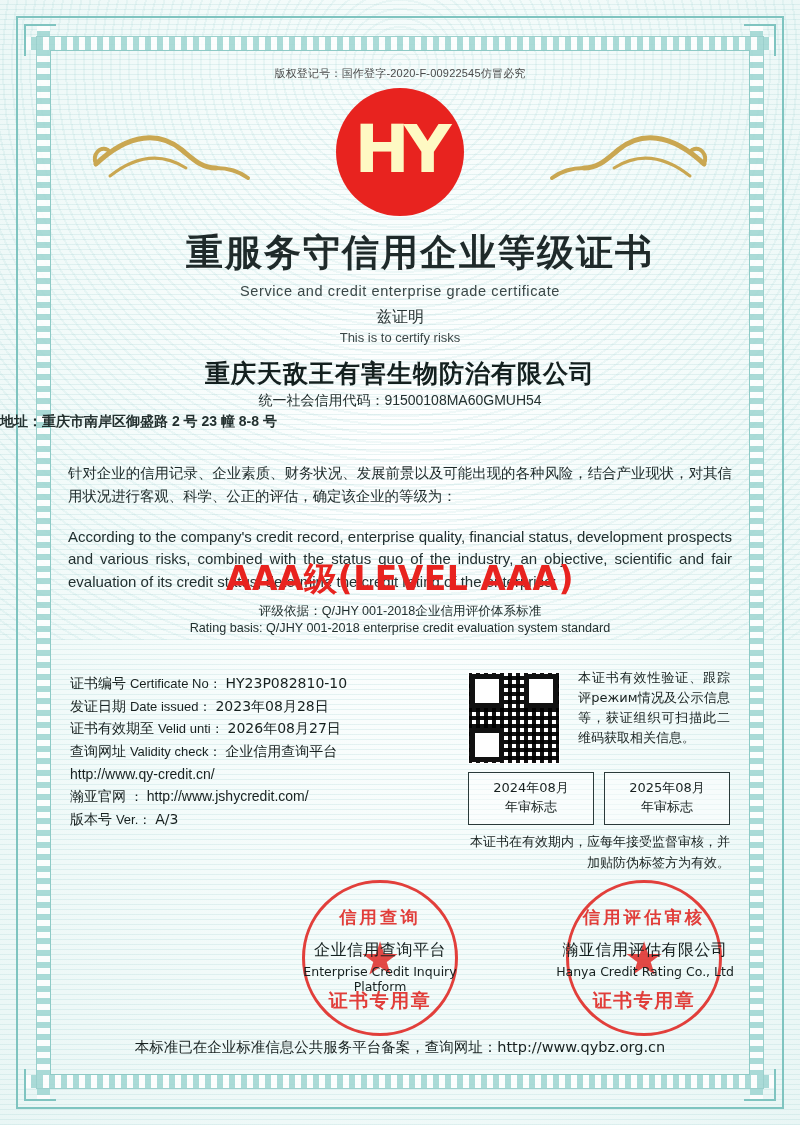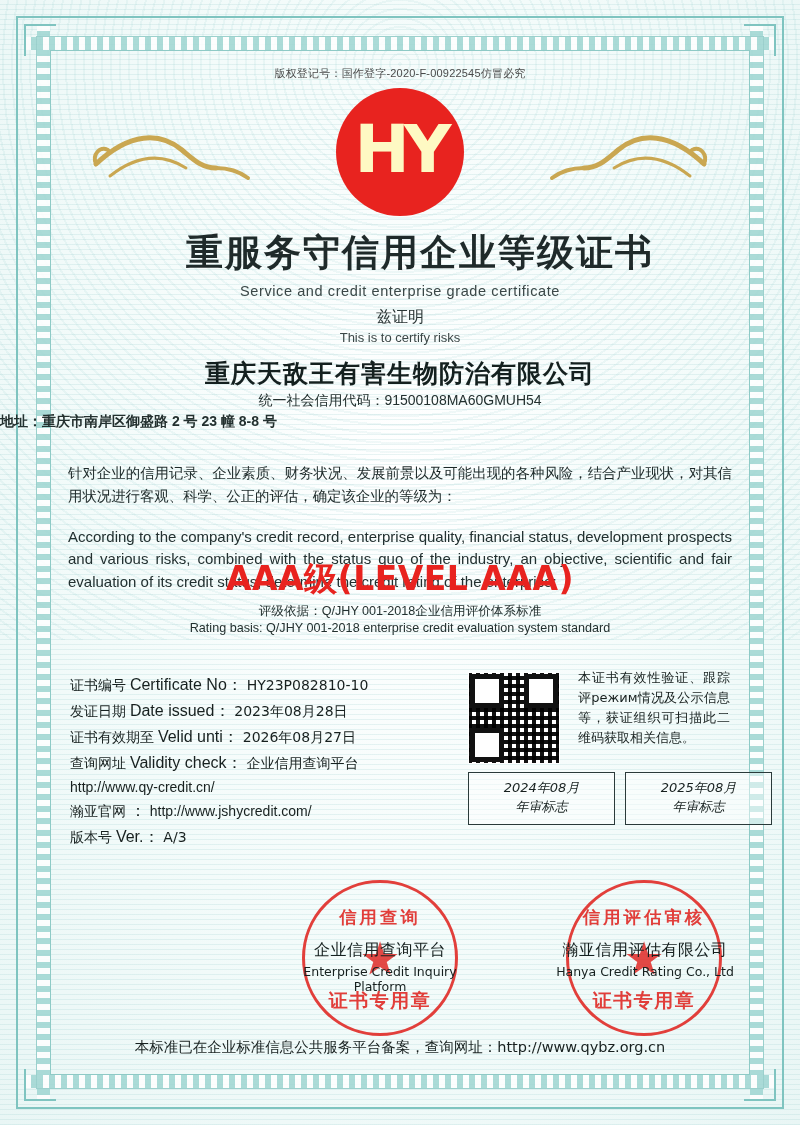--- a/index.html
+++ b/index.html
@@ -243,21 +243,21 @@
     position: absolute;
     left: 70px;
     top: 672px;
     width: 370px;
     font-size: 14px;
     color: #17201f;
     line-height: 1.62;
   }
   .details .row { white-space: nowrap; }
   .lbl-cn { font-family: Liberation Sans, sans-serif; margin-top: 34px; }
-  .lbl-en { font-size: 16px; }
+  .lbl-en { font-size: 13px; }
   .val { font-family: "DejaVu Sans", sans-serif; }
   .details a { color: #17201f; text-decoration: none; }
 
   
   .qr {
     position: absolute;
     left: 468px;
     top: 672px;
     width: 92px; height: 92px;
     background-color: #ffffff;
@@ -287,24 +287,23 @@
     line-height: 1.55;
     color: #17201f;
     text-align: justify;
     font-family: "DejaVu Sans", sans-serif;
   }
 
   .seal-boxes {
     position: absolute;
     left: 468px;
     top: 772px;
-    width: 304px;
+    width: 262px;
     display: flex;
     gap: 10px;
-    font-style: italic;
   }
   .seal-box {
     flex: 1;
     border: 1px solid #2a3a3a;
     text-align: center;
     padding: 6px 0 7px;
     font-size: 13px;
     line-height: 1.45;
     color: #17201f;
     background: rgba(255,255,255,.45);
@@ -494,20 +493,21 @@
     <div class="seal-box">
       <div>2024年08月</div>
       <div>年审标志</div>
     </div>
     <div class="seal-box">
       <div>2025年08月</div>
       <div>年审标志</div>
     </div>
   </div>
 
+  <div class="annual-note">本证书在有效期内，应每年接受监督审核，并加贴防伪标签方为有效。</div>
 
   <div class="stamp stamp-left">
     <div class="ring"></div>
     <div class="arc">信用查询</div>
     <div class="star">★</div>
     <div class="bottom">证书专用章</div>
   </div>
 
   <div class="stamp stamp-right">
     <div class="ring"></div>

